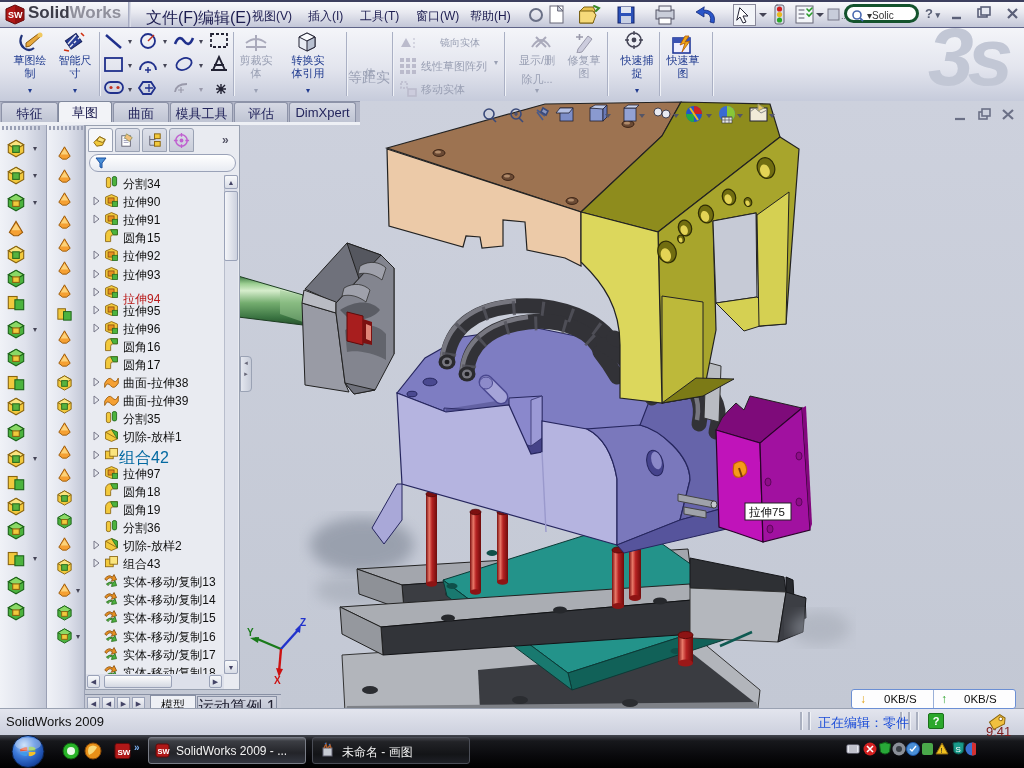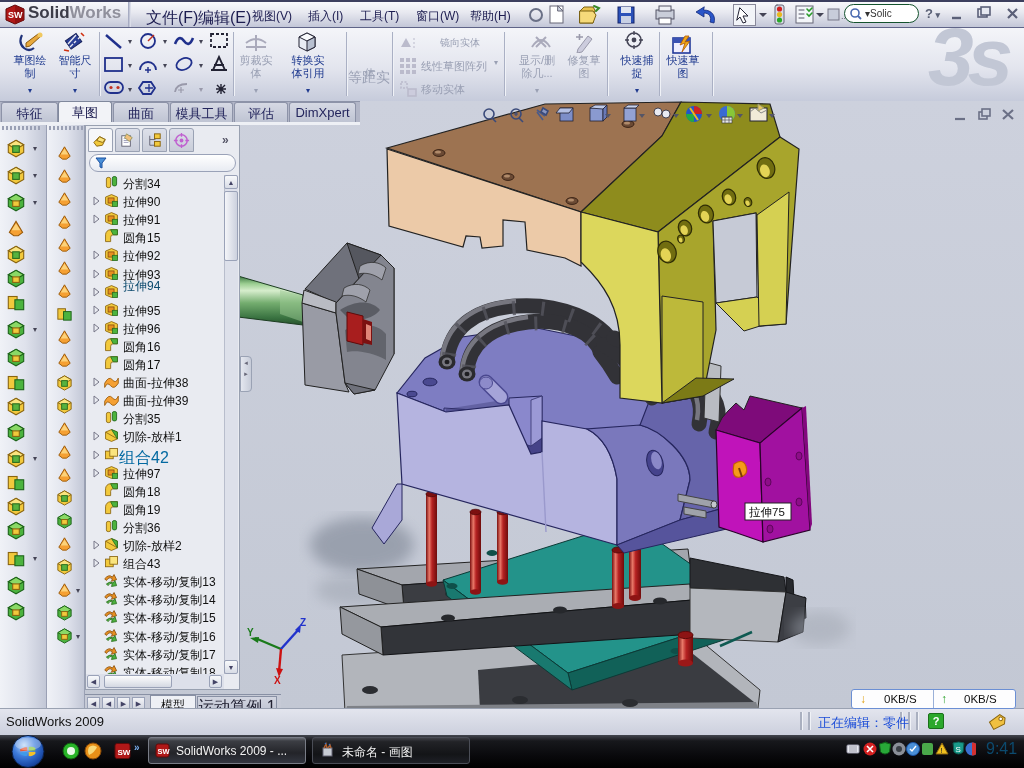--- a/index.html
+++ b/index.html
@@ -49,21 +49,21 @@
         <circle cx="251.5" cy="12.5" r="2.6" fill="#e8b820"></circle>
         <circle cx="251.5" cy="18" r="2.6" fill="#28a828"></circle>
  <rect x="268" y="4" width="17" height="17" fill="#f4f6fa" stroke="#667"></rect>
         <path d="M271,8 h5 M271,12 h5 M271,16 h5" stroke="#556"></path>
         <path d="M279,7 l2,2 3,-3 M279,12 l2,2 3,-3" stroke="#2a9a2a" stroke-width="1.6" fill="none"></path>
         <path d="M288,11 l4,4 4,-4 z" fill="#445"></path>
  <rect x="300" y="7" width="11" height="11" fill="#c8cdda" stroke="#778"></rect>
         <text x="313" y="17" font-size="9" fill="#556">..</text>
  </g>
 </svg>
-<div class="abs" style="left:844px;top:4px;width:75px;height:19px;background:#fff;border:1px solid #14532d;border-radius:10px">
+<div class="abs" style="left:844px;top:4px;width:75px;height:19px;background:#fff;border:3px solid #14532d;border-radius:10px">
  <svg class="abs" style="left:4px;top:2px" width="14" height="14" viewBox="0 0 14 14">
         <circle cx="6" cy="6" r="4" fill="none" stroke="#4a6ab0" stroke-width="1.6"></circle>
         <path d="M9,9 l3,3" stroke="#4a6ab0" stroke-width="1.8"></path>
       </svg>
  <div class="tx" style="left:20px;top:3px;font-size:10px;color:#333">▾Solic</div>
 </div>
 <div class="tx" style="left:925px;top:6px;font-size:13px;font-weight:bold;color:#5a6076">?<span style="font-size:9px"> ▾</span></div>
 
 <svg class="abs" style="left:950px;top:6px" width="74" height="16" viewBox="0 0 74 16">
  <path d="M2,12 h9" stroke="#5b6078" stroke-width="2.4"></path>
@@ -171,21 +171,21 @@
         <rect x="10" y="10" width="8" height="7" fill="#ccd"></rect>
       </g>
     </svg>
     <div class="tx" style="left:421px;top:82px;font-size:11px;color:#9aa0b4">移动实体</div>
     <div class="tx" style="left:494px;top:58px;font-size:8px;color:#9aa0b4">▾</div>
     <svg class="abs" style="left:528px;top:31px" width="26" height="22" viewBox="0 0 26 22">
       <path d="M4,16 q9,-14 18,0" fill="none" stroke="#aab" stroke-width="2"></path>
       <path d="M8,6 l10,10 M18,6 l-10,10" stroke="#aab" stroke-width="2"></path>
     </svg>
     <div class="tx" style="left:512px;top:53px;width:50px;text-align:center;font-size:11px;color:#9aa0b4">显示/删</div>
-    <div class="tx" style="left:512px;top:66px;width:50px;text-align:center;font-size:11px;color:#9aa0b4">除几...</div>
+    <div class="tx" style="left:512px;top:72px;width:50px;text-align:center;font-size:11px;color:#9aa0b4">除几...</div>
     <div class="tx" style="left:512px;top:86px;width:50px;text-align:center;font-size:8px;color:#9aa0b4">▾</div>
     <svg class="abs" style="left:574px;top:33px" width="22" height="20" viewBox="0 0 22 20">
       <path d="M4,16 L14,3 l4,3 -10,13 -5,1 z" fill="#ccd" stroke="#99a"></path>
       <path d="M2,4 h7 m-3.5,-3 v6" stroke="#99a" stroke-width="1.6"></path>
     </svg>
     <div class="tx" style="left:562px;top:53px;width:44px;text-align:center;font-size:11px;color:#9aa0b4">修复草</div>
     <div class="tx" style="left:562px;top:66px;width:44px;text-align:center;font-size:11px;color:#9aa0b4">图</div>
     <svg class="abs" style="left:623px;top:30px" width="22" height="24" viewBox="0 0 22 24">
       <circle cx="11" cy="10" r="7" fill="none" stroke="#445" stroke-width="1.6"></circle>
       <circle cx="11" cy="10" r="2.4" fill="#445"></circle>
@@ -735,21 +735,21 @@
     </svg>
 <div class="tx" style="left:123px;top:266.5px;font-size:12px;color:#111">拉伸93</div>
 <svg class="abs" style="left:93px;top:286.6px" width="8" height="10" viewBox="0 0 8 10">
       <path d="M1,1 L6,5 1,9 Z" fill="none" stroke="#778" stroke-width="1"></path>
     </svg>
 <svg class="abs" style="left:103px;top:282.6px" width="17" height="17" viewBox="0 0 20 20">
       <polygon points="3,6 10,3 17,6 17,14 10,17 3,14" fill="#f2c93c" stroke="#8a6510"></polygon>
       <rect x="6" y="7" width="7" height="6" fill="#e89020" stroke="#8a5010"></rect>
       <rect x="11" y="11" width="6" height="6" fill="#4cb33e" stroke="#2c6e1e"></rect>
     </svg>
-<div class="tx" style="left:123px;top:278px;font-size:12px;color:#0c4a6e">拉伸94</div>
+<div class="tx" style="left:123px;top:291px;font-size:12px;color:#b91c1c">拉伸94</div>
 <svg class="abs" style="left:93px;top:304.7px" width="8" height="10" viewBox="0 0 8 10">
       <path d="M1,1 L6,5 1,9 Z" fill="none" stroke="#778" stroke-width="1"></path>
     </svg>
 <svg class="abs" style="left:103px;top:300.7px" width="17" height="17" viewBox="0 0 20 20">
       <polygon points="3,6 10,3 17,6 17,14 10,17 3,14" fill="#f2c93c" stroke="#8a6510"></polygon>
       <rect x="6" y="7" width="7" height="6" fill="#e89020" stroke="#8a5010"></rect>
       <rect x="11" y="11" width="6" height="6" fill="#4cb33e" stroke="#2c6e1e"></rect>
     </svg>
 <div class="tx" style="left:123px;top:302.7px;font-size:12px;color:#111">拉伸95</div>
 <svg class="abs" style="left:93px;top:322.8px" width="8" height="10" viewBox="0 0 8 10">
@@ -969,13 +969,13 @@
         <path d="M64,9 l2,2 4,-5" stroke="#fff" stroke-width="1.4" fill="none"></path>
         <rect x="76" y="3" width="11" height="12" rx="2" fill="#4aa84a"></rect>
         <path d="M96,3 l6,11 h-12 z" fill="#f0c020" stroke="#8a6510"></path>
         <text x="94.6" y="13" font-size="8" fill="#222">!</text>
         <path d="M107,3 q5.5,-2 11,0 l-1,9 q-4.5,4 -9,0 z" fill="#1a9a8a" stroke="#0c5a50"></path>
         <text x="109.5" y="12" font-size="8" fill="#fff">S</text>
         <circle cx="126" cy="9" r="6.5" fill="#3a70d0"></circle>
         <path d="M126,2.5 a6.5,6.5 0 0 1 0,13 z" fill="#d43030"></path>
       </g>
     </svg>
-<div class="tx" style="left:986px;top:740px;font-size:16px;color:#0c4a6e">9:41</div>
+<div class="tx" style="left:986px;top:724px;font-size:13px;color:#7f1d1d">9:41</div>
 </div>
 </body></html>

